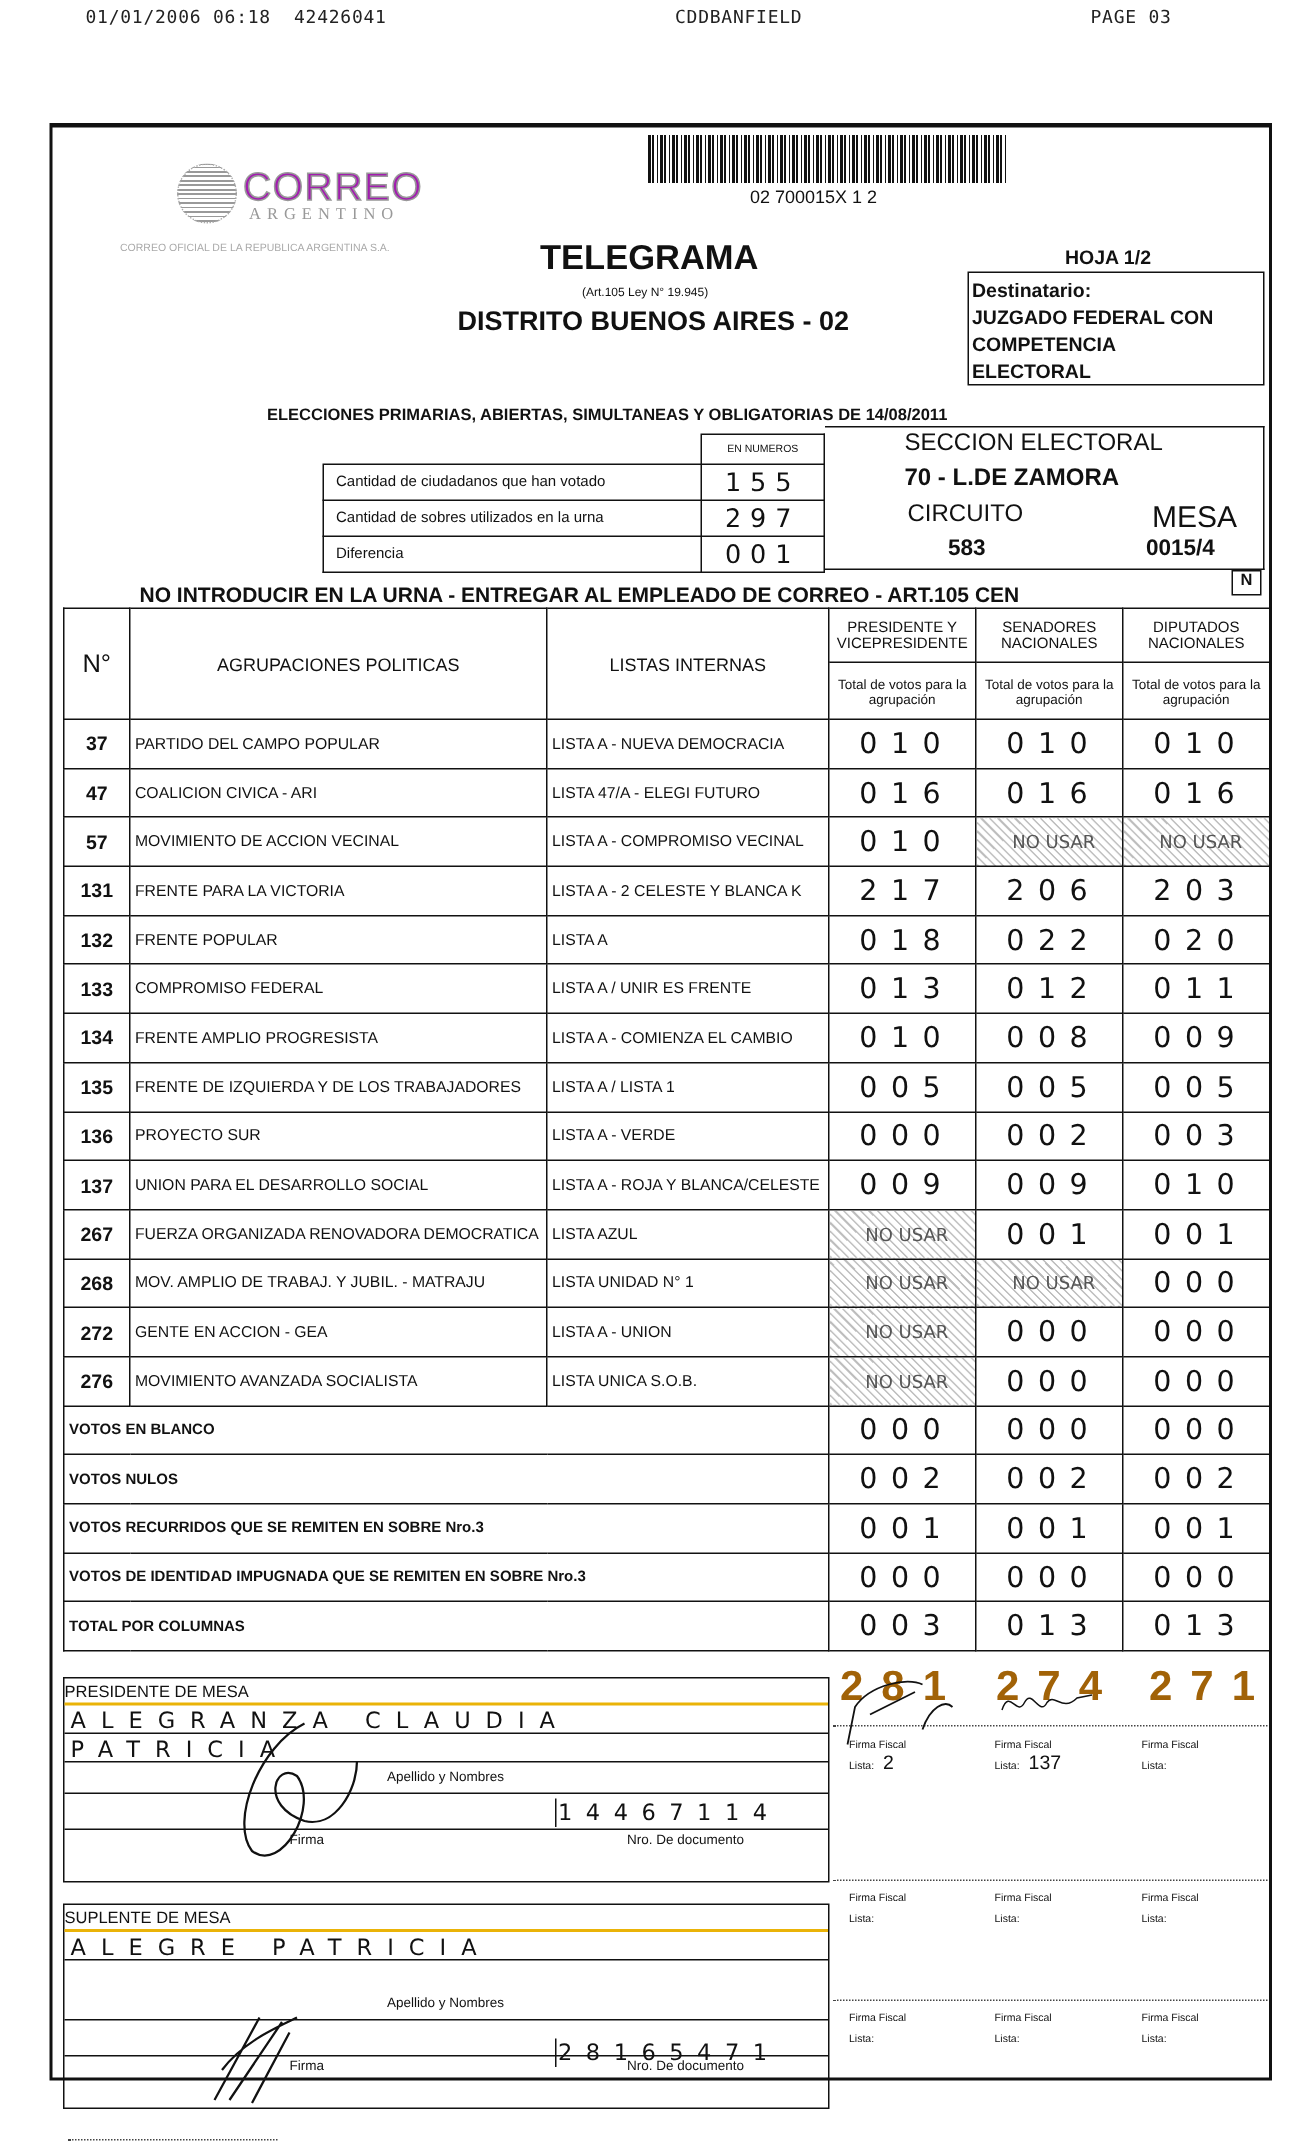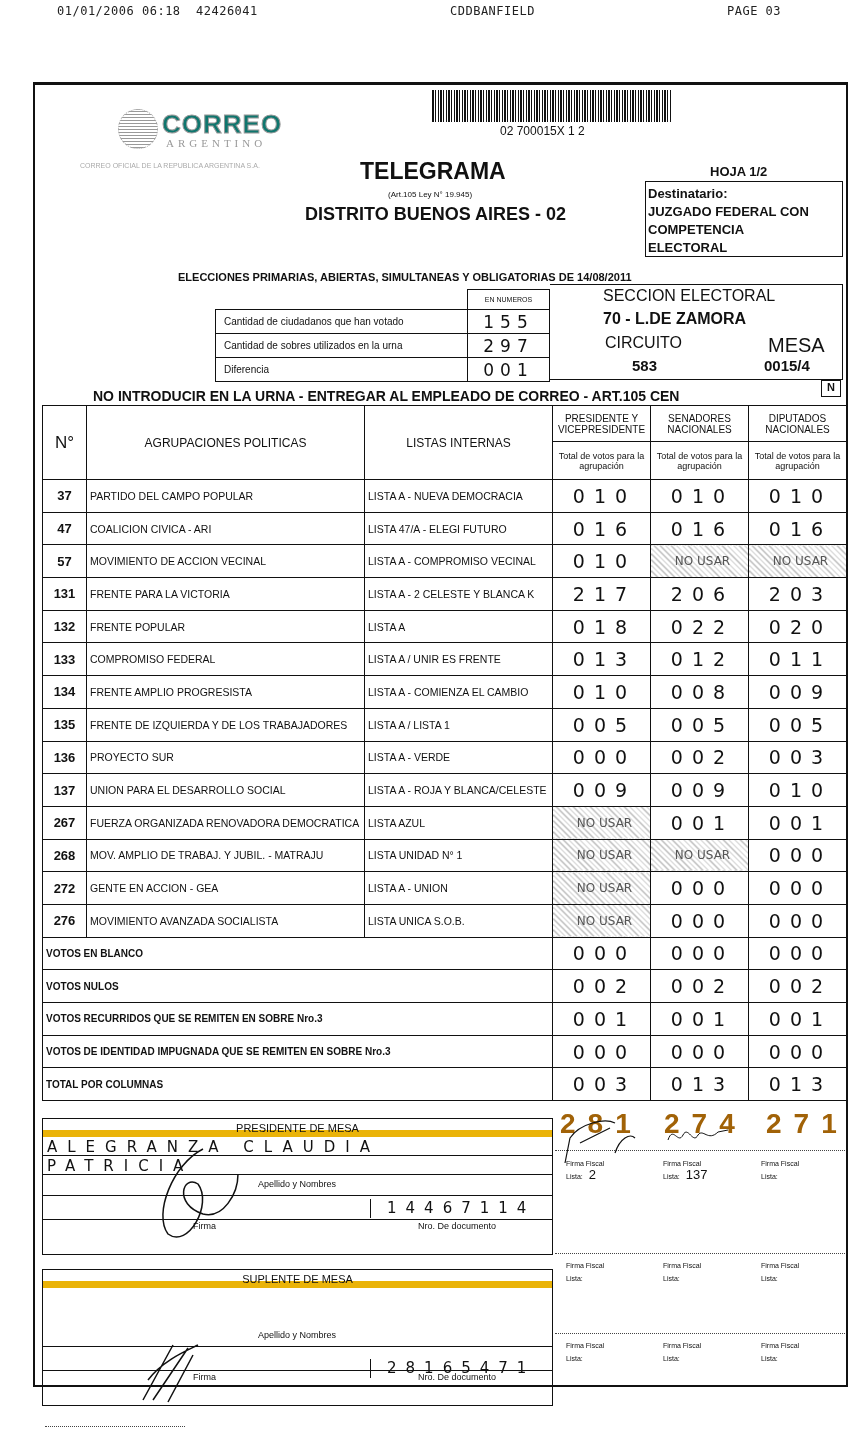--- a/index.html
+++ b/index.html
@@ -7,21 +7,21 @@
   body{position:relative;font-family:"Liberation Sans",sans-serif;color:#111}
   .mono{font-family:"DejaVu Sans Mono",monospace}
   .abs{position:absolute}
   .hdr{top:4px;font-size:12px;color:#222;letter-spacing:0.5px}
   .frame{left:33px;top:82px;width:815px;height:1305px;border:2px solid #111;border-top:3px solid #111}
   .barcode{left:432px;top:90px;width:240px;height:32px;
     background:repeating-linear-gradient(90deg,#111 0 2px,#fff 2px 3px,#111 3px 4px,#fff 4px 6px,#111 6px 7px,#fff 7px 8px)}
   .logo{left:80px;top:107px;width:200px;height:70px;color:#aaa}
   .logo .circle{position:absolute;left:38px;top:2px;width:40px;height:40px;border-radius:50%;
     background:repeating-linear-gradient(0deg,#999 0 1px,#fff 1px 3px);border:1px dotted #aaa}
-  .logo .t1{position:absolute;left:82px;top:2px;font-size:26px;font-weight:bold;letter-spacing:1px;color:#0f766e;
+  .logo .t1{position:absolute;left:82px;top:2px;font-size:26px;font-weight:normal;letter-spacing:1px;color:#a21caf;
     -webkit-text-stroke:1px #999}
   .logo .t2{position:absolute;left:86px;top:30px;font-size:11px;letter-spacing:4px;color:#999;font-family:"Liberation Serif",serif}
   .logo .t3{position:absolute;left:0;top:55px;font-size:7px;color:#aaa;white-space:nowrap}
   .title{left:360px;top:158px;font-size:23px;font-weight:bold}
   .art{left:388px;top:190px;font-size:8px}
   .distrito{left:305px;top:204px;font-size:18px;font-weight:bold}
   .hoja{left:710px;top:164px;font-size:13px;font-weight:bold}
   .dest{left:645px;top:181px;width:198px;height:76px;border:1.5px solid #111;font-size:13px;font-weight:bold;padding:3px 2px;line-height:18px}
   .elec{left:178px;top:271px;font-size:11px;font-weight:bold}
   table{border-collapse:collapse}
@@ -46,24 +46,24 @@
   .main td.v{width:98px;text-align:center;font-family:"DejaVu Sans",sans-serif;font-size:19px;letter-spacing:9px;padding:0 0 0 6px}
   .main td.nousar{background:repeating-linear-gradient(45deg,#bbb 0 1px,#fff 1px 4px);font-size:12px;letter-spacing:0;color:#555}
   .main th{border:1.5px solid #111;font-weight:normal}
   .main th.colh{font-size:10px;height:36px}
   .main th.sub{font-size:9px;height:38px}
   .main th.big{font-size:12px}
   .main th.nh{font-size:17px}
   .main td.sumlabel{font-weight:bold;font-size:10px}
   .bottomleft{position:absolute;left:42px;top:1118px;width:511px}
   .person{border:1.5px solid #111;position:relative;height:137px}
-  .person .ph{text-align:center;font-size:11px;border-bottom:7px solid #eab308;height:18px;line-height:18px}
+  .person .ph{font-size:11px;border-bottom:2px solid #eab308;height:18px;line-height:18px}
   .person .row{border-bottom:1px solid #111;height:19px;font-size:15px;font-family:"DejaVu Sans",sans-serif;letter-spacing:10px;padding-left:4px;line-height:20px;white-space:nowrap;overflow:hidden}
   .person .lbl{position:absolute;font-size:9px}
-  .person .doc{position:absolute;right:2px;width:180px;height:19px;border-left:1px solid #111;font-size:15px;font-family:"DejaVu Sans",sans-serif;letter-spacing:9px;padding-left:16px;line-height:19px}
+  .person .doc{position:absolute;right:2px;width:180px;height:19px;border-left:1px solid #111;font-size:15px;font-family:"DejaVu Sans",sans-serif;letter-spacing:9px;padding-left:1px;line-height:19px}
   .person .line2{position:absolute;left:0;right:0;border-bottom:1px solid #111}
   .fiscal{position:absolute;font-size:7px;line-height:11px}
   .dots{position:absolute;border-top:1px dotted #444;height:0}
   .red{position:absolute;color:#a16207;font-weight:bold;font-size:28px;letter-spacing:12px}
   .sig{position:absolute}
 </style>
 </head>
 <body>
 
 <div class="abs hdr mono" style="left:57px">01/01/2006  06:18</div>
@@ -308,20 +308,21 @@
     <div class="line2" style="top:100px"></div>
     <div class="lbl" style="left:150px;top:102px">Firma</div>
     <div class="lbl" style="left:375px;top:102px">Nro. De documento</div>
     <svg class="sig" style="left:100px;top:25px" width="110" height="110">
       <path d="M60 5 C30 20,10 70,25 90 C45 105,70 60,55 40 C40 30,30 60,60 70 C80 75,95 50,95 30" fill="none" stroke="#111" stroke-width="1.5"></path>
     </svg>
   </div>
   <div style="height:14px"></div>
   <div class="person">
     <div class="ph">SUPLENTE DE MESA</div>
+    <div class="row">ALEGRE PATRICIA</div>
     <div class="lbl" style="left:215px;top:60px">Apellido y Nombres</div>
     <div class="line2" style="top:76px"></div>
     <div class="doc" style="top:89px">28165471</div>
     <div class="line2" style="top:100px"></div>
     <div class="lbl" style="left:150px;top:102px">Firma</div>
     <div class="lbl" style="left:375px;top:102px">Nro. De documento</div>
     <svg class="sig" style="left:90px;top:70px" width="80" height="70">
       <path d="M10 60 L40 5 M20 60 L55 8 M35 62 L60 15 M15 40 C30 20,55 10,65 5" fill="none" stroke="#111" stroke-width="1.5"></path>
     </svg>
   </div>

